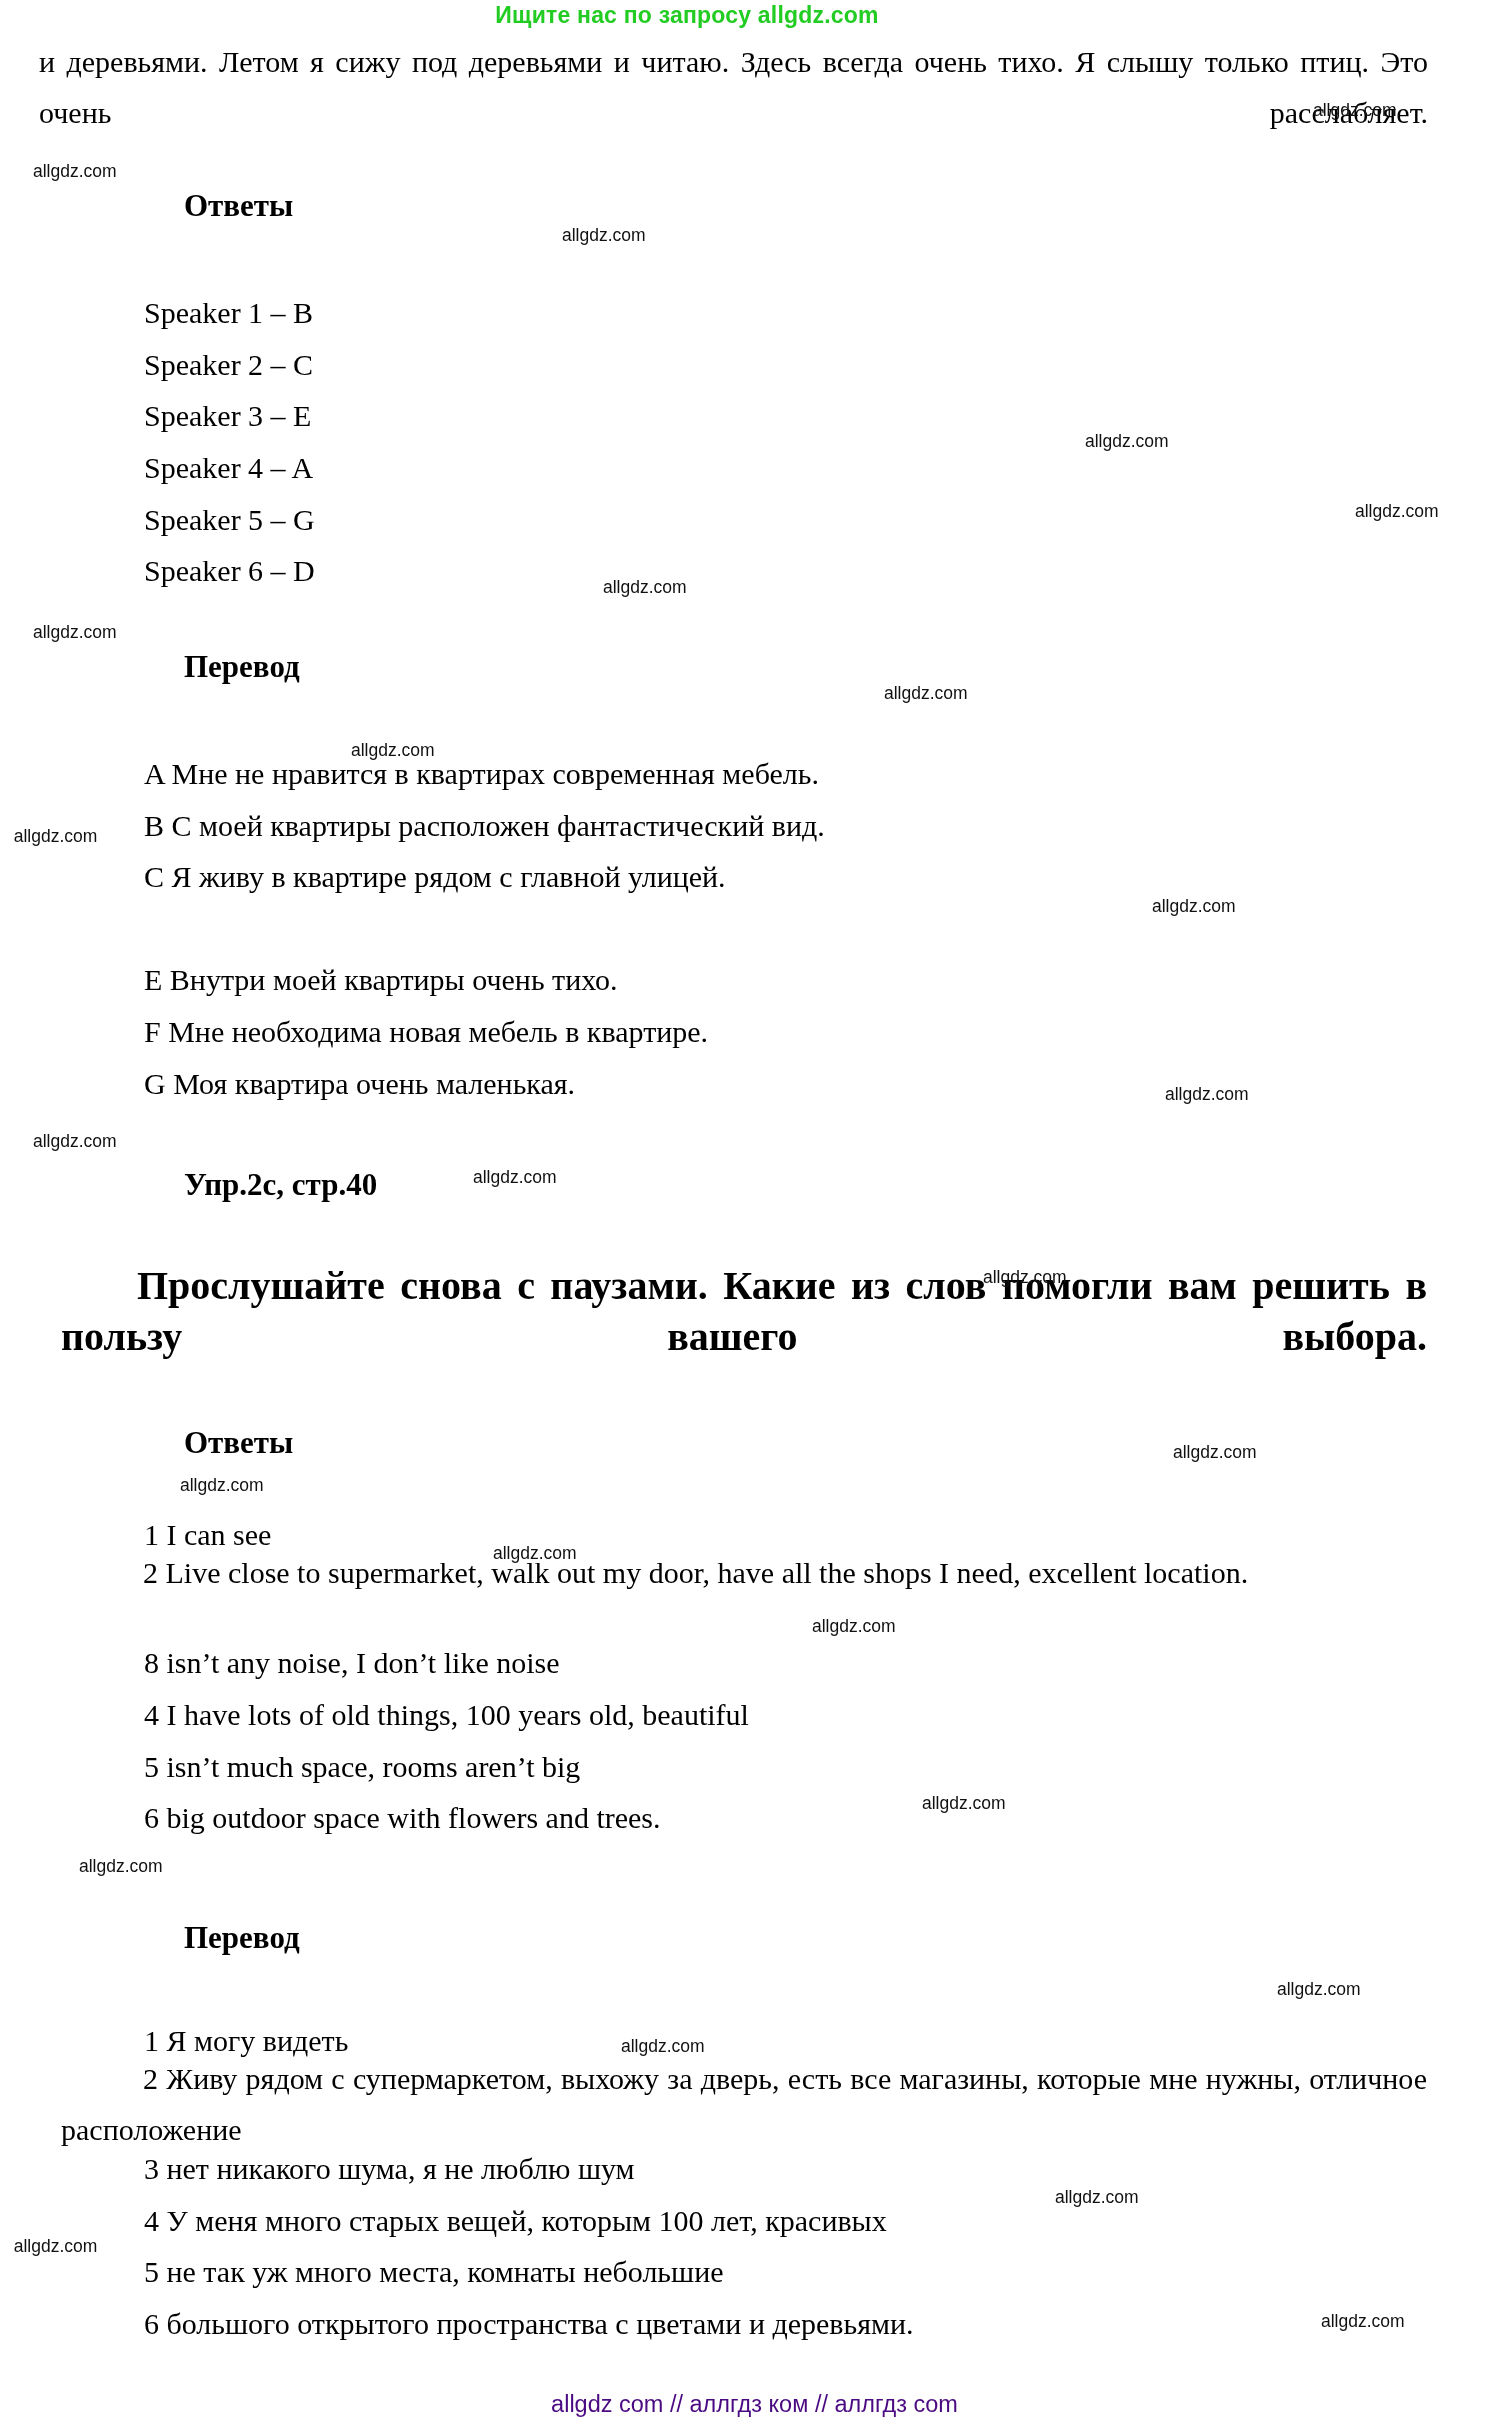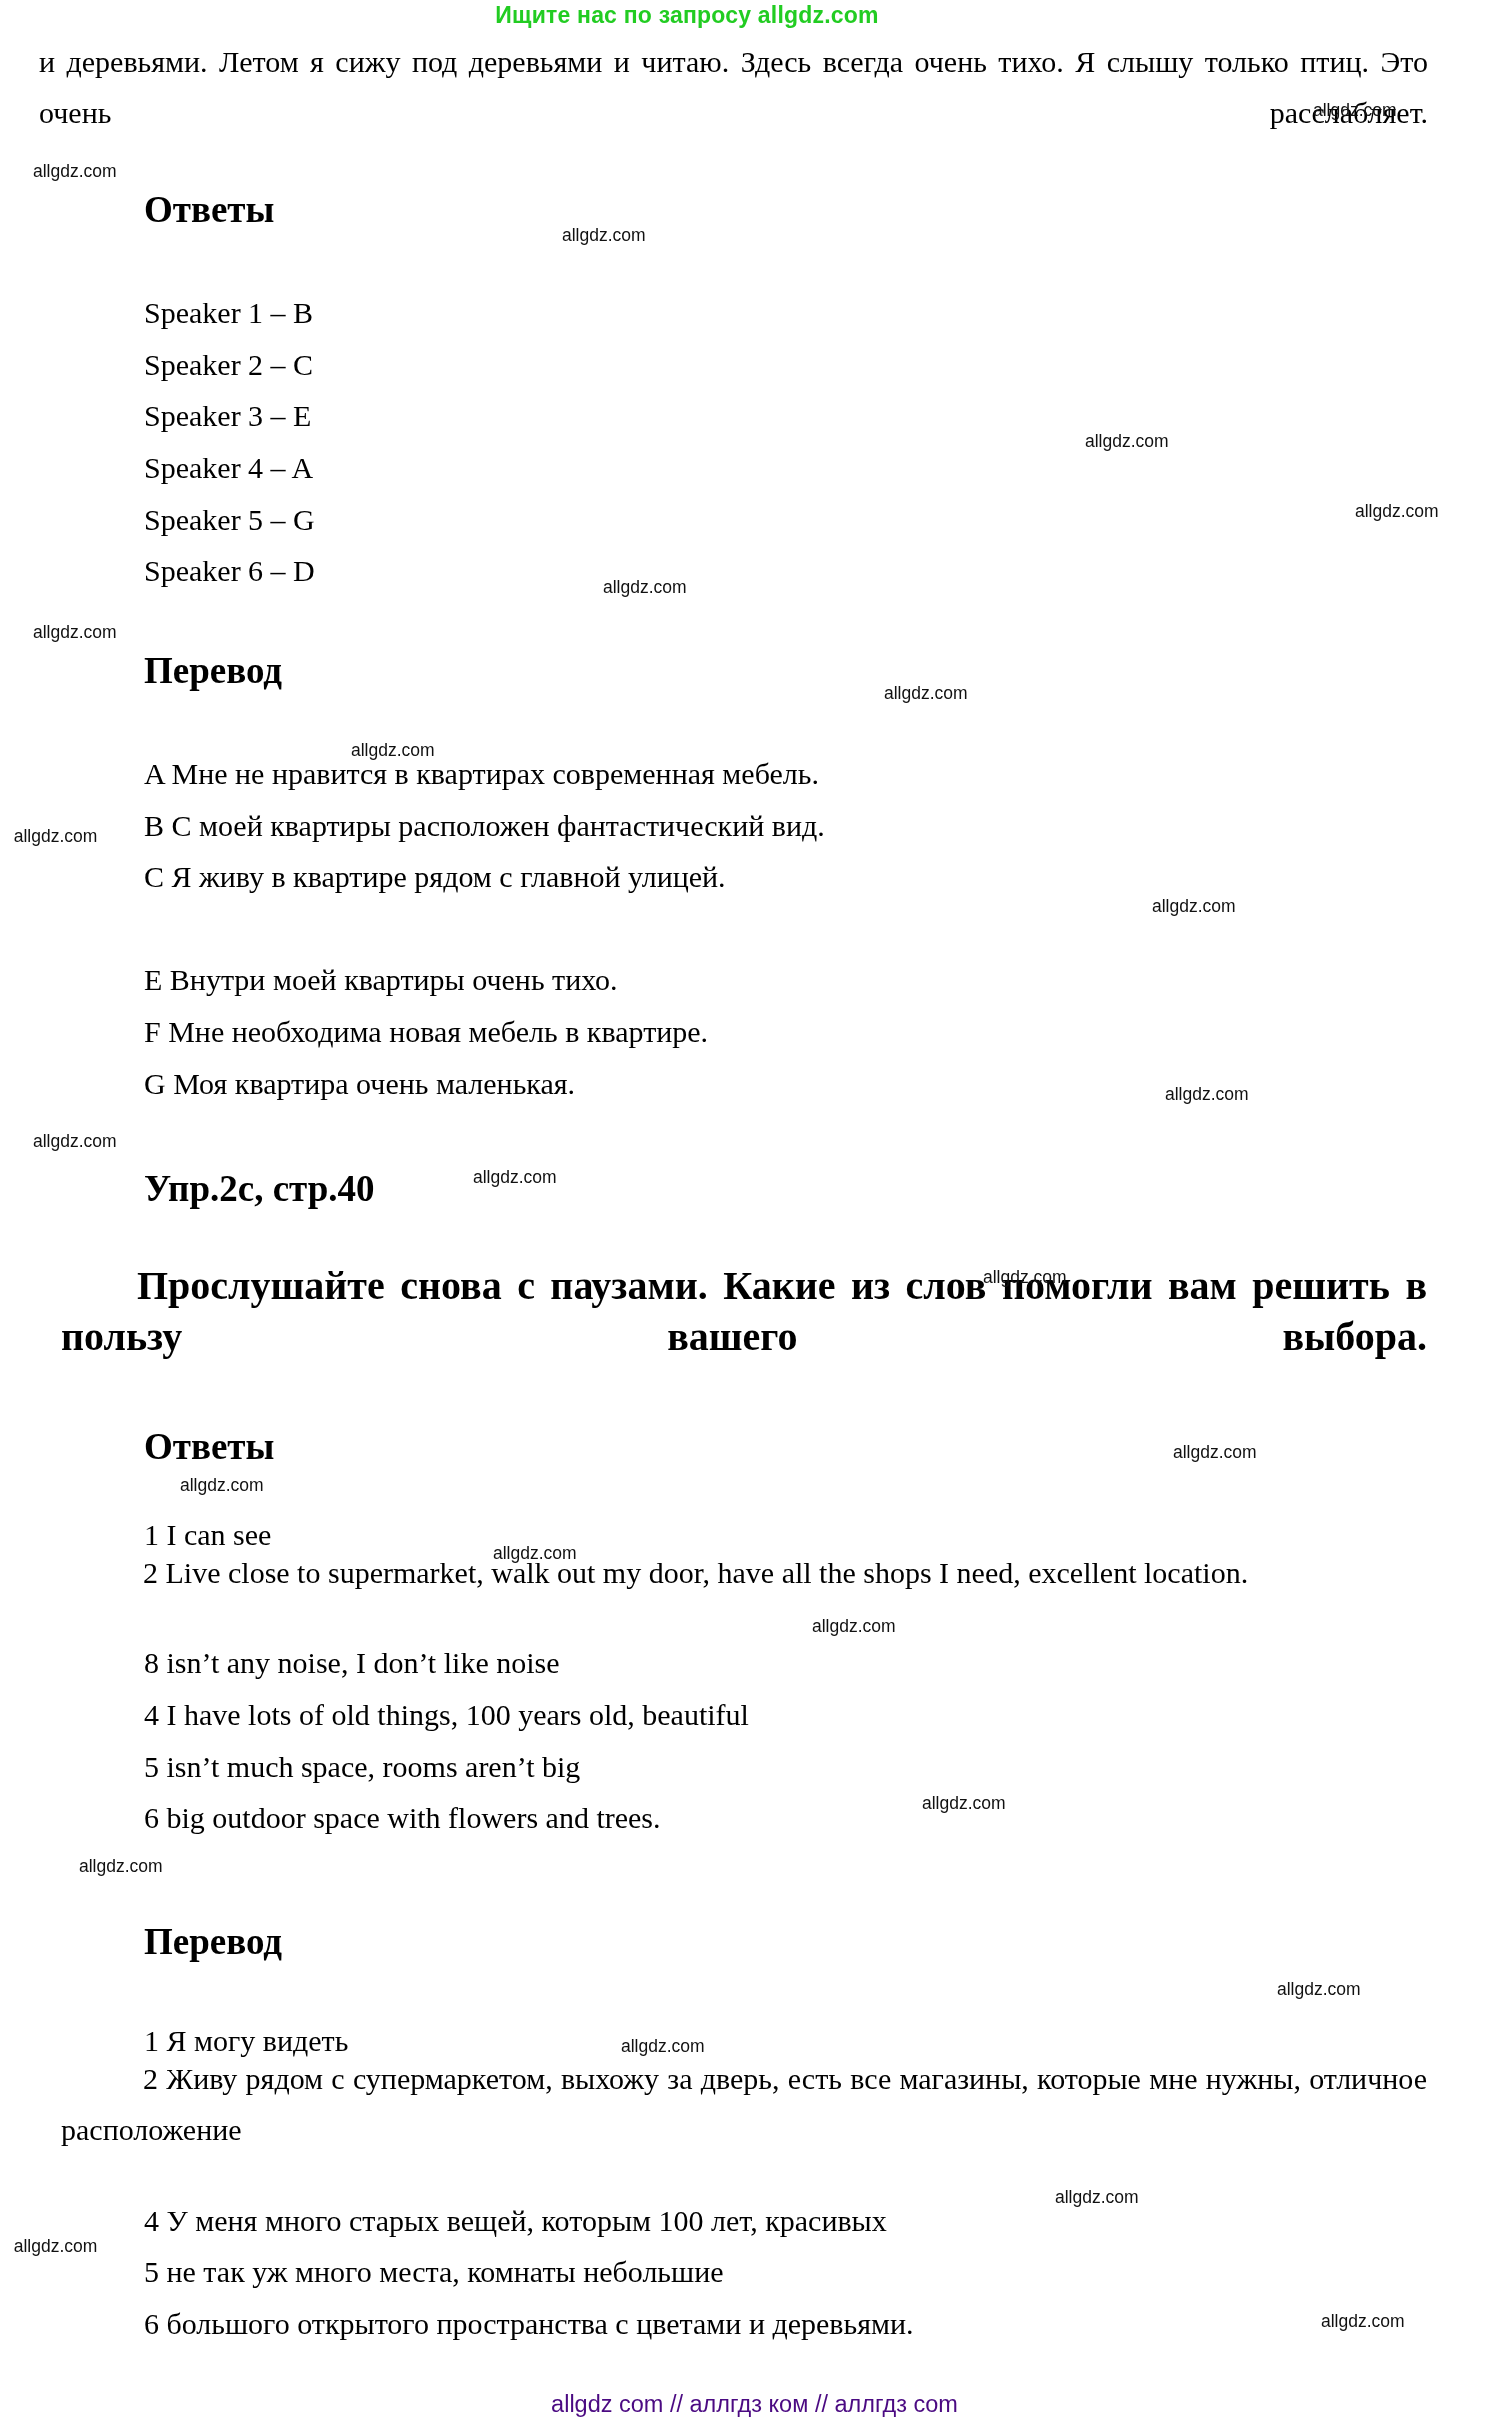--- a/index.html
+++ b/index.html
@@ -56,24 +56,25 @@
     color: #000;
   }
   .para.last-justify::after {
     content: "";
     display: inline-block;
     width: 100%;
   }
   .heading {
     position: absolute;
     font-family: "Liberation Serif", "DejaVu Serif", serif;
-    font-size: 37px;
+    font-size: 31px;
     font-weight: bold;
     color: #000;
     white-space: nowrap;
+    margin-left: 40px;
   }
   .bold-para {
     position: absolute;
     font-family: "Liberation Serif", "DejaVu Serif", serif;
     font-size: 40px;
     font-weight: bold;
     line-height: 51px;
     text-align: justify;
     color: #000;
   }
@@ -139,20 +140,21 @@
   <div class="para" style="left:61px; top:1547px; width:1366px; text-indent:82px;">2 Live close to supermarket, walk out my door, have all the shops I need, excellent location.</div>
   <div class="line" style="left:144px; top:1648px;">8 isn’t any noise, I don’t like noise</div>
   <div class="line" style="left:144px; top:1700px;">4 I have lots of old things, 100 years old, beautiful</div>
   <div class="line" style="left:144px; top:1752px;">5 isn’t much space, rooms aren’t big</div>
   <div class="line" style="left:144px; top:1803px;">6 big outdoor space with flowers and trees.</div>
 
   <div class="heading" style="left:144px; top:1920px;">Перевод</div>
 
   <div class="line" style="left:144px; top:2026px;">1 Я могу видеть</div>
   <div class="para last-justify" style="left:61px; top:2053px; width:1366px; text-indent:82px;">2 Живу рядом с супермаркетом, выхожу за дверь, есть все магазины, которые мне нужны, отличное расположение</div>
+  <div class="line" style="left:144px; top:2154px;">3 нет никакого шума, я не люблю шум</div>
   <div class="line" style="left:144px; top:2206px;">4 У меня много старых вещей, которым 100 лет, красивых</div>
   <div class="line" style="left:144px; top:2257px;">5 не так уж много места, комнаты небольшие</div>
   <div class="line" style="left:144px; top:2309px;">6 большого открытого пространства с цветами и деревьями.</div>
 
   <div class="wm" style="left:1313px; top:100px;">allgdz.com</div>
   <div class="wm" style="left:33px;   top:161px;">allgdz.com</div>
   <div class="wm" style="left:562px;  top:225px;">allgdz.com</div>
   <div class="wm" style="left:1085px; top:431px;">allgdz.com</div>
   <div class="wm" style="left:1355px; top:501px;">allgdz.com</div>
   <div class="wm" style="left:603px;  top:577px;">allgdz.com</div>

